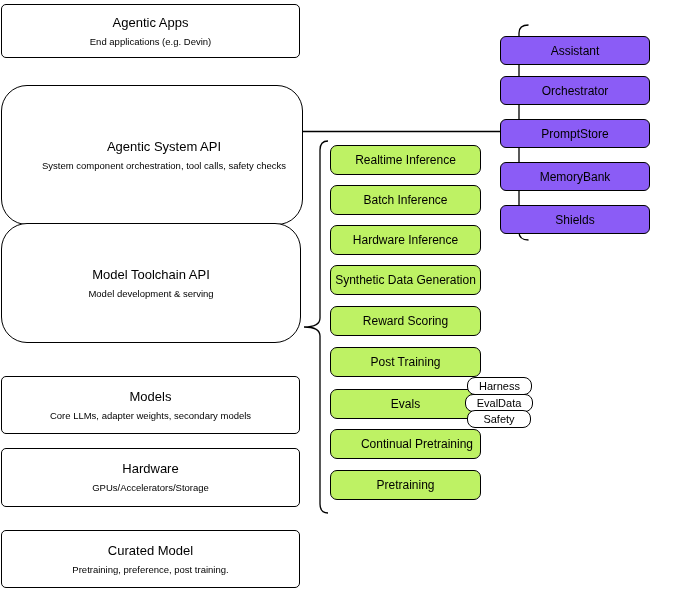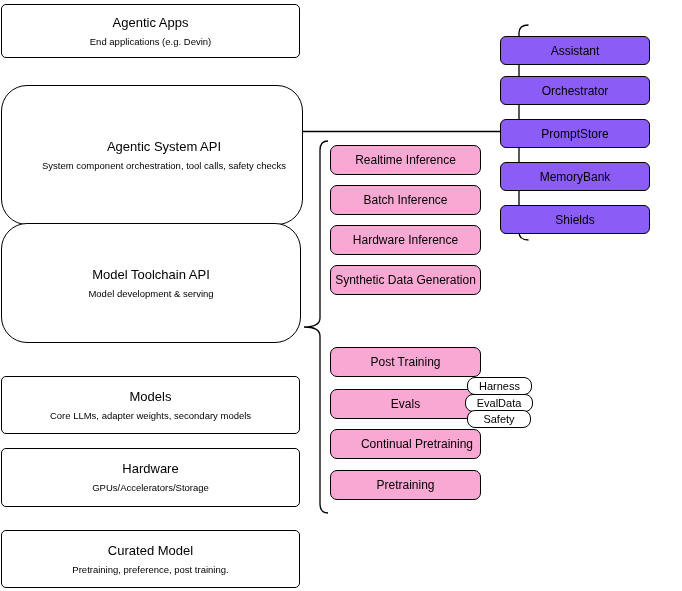--- a/index.html
+++ b/index.html
@@ -51,21 +51,21 @@
   .r-big   { border-radius: 26px; }
 
   .mid-box {
     position: absolute;
     left: 330px;
     width: 151px;
     height: 30px;
     box-sizing: border-box;
     border: 1.3px solid #000000;
     border-radius: 7px;
-    background: #f9a8d4;
+    background: #bef264;
     display: flex;
     align-items: center;
     justify-content: center;
     font-size: 12px;
     white-space: nowrap;
     z-index: 2;
   }
   .right-box {
     position: absolute;
     left: 500px;
@@ -144,20 +144,23 @@
   </div>
   <div class="mid-box" style="top:185px;">
     <span>Batch Inference</span>
   </div>
   <div class="mid-box" style="top:225px;">
     <span>Hardware Inference</span>
   </div>
   <div class="mid-box" style="top:265px;">
     <span>Synthetic Data Generation</span>
   </div>
+  <div class="mid-box" style="top:306px;">
+    <span>Reward Scoring</span>
+  </div>
   <div class="mid-box" style="top:347px;">
     <span>Post Training</span>
   </div>
   <div class="mid-box" style="top:389px;">
     <span>Evals</span>
   </div>
   <div class="mid-box" style="top:429px;padding-left:23px;">
     <span>Continual Pretraining</span>
   </div>
   <div class="mid-box" style="top:470px;">

